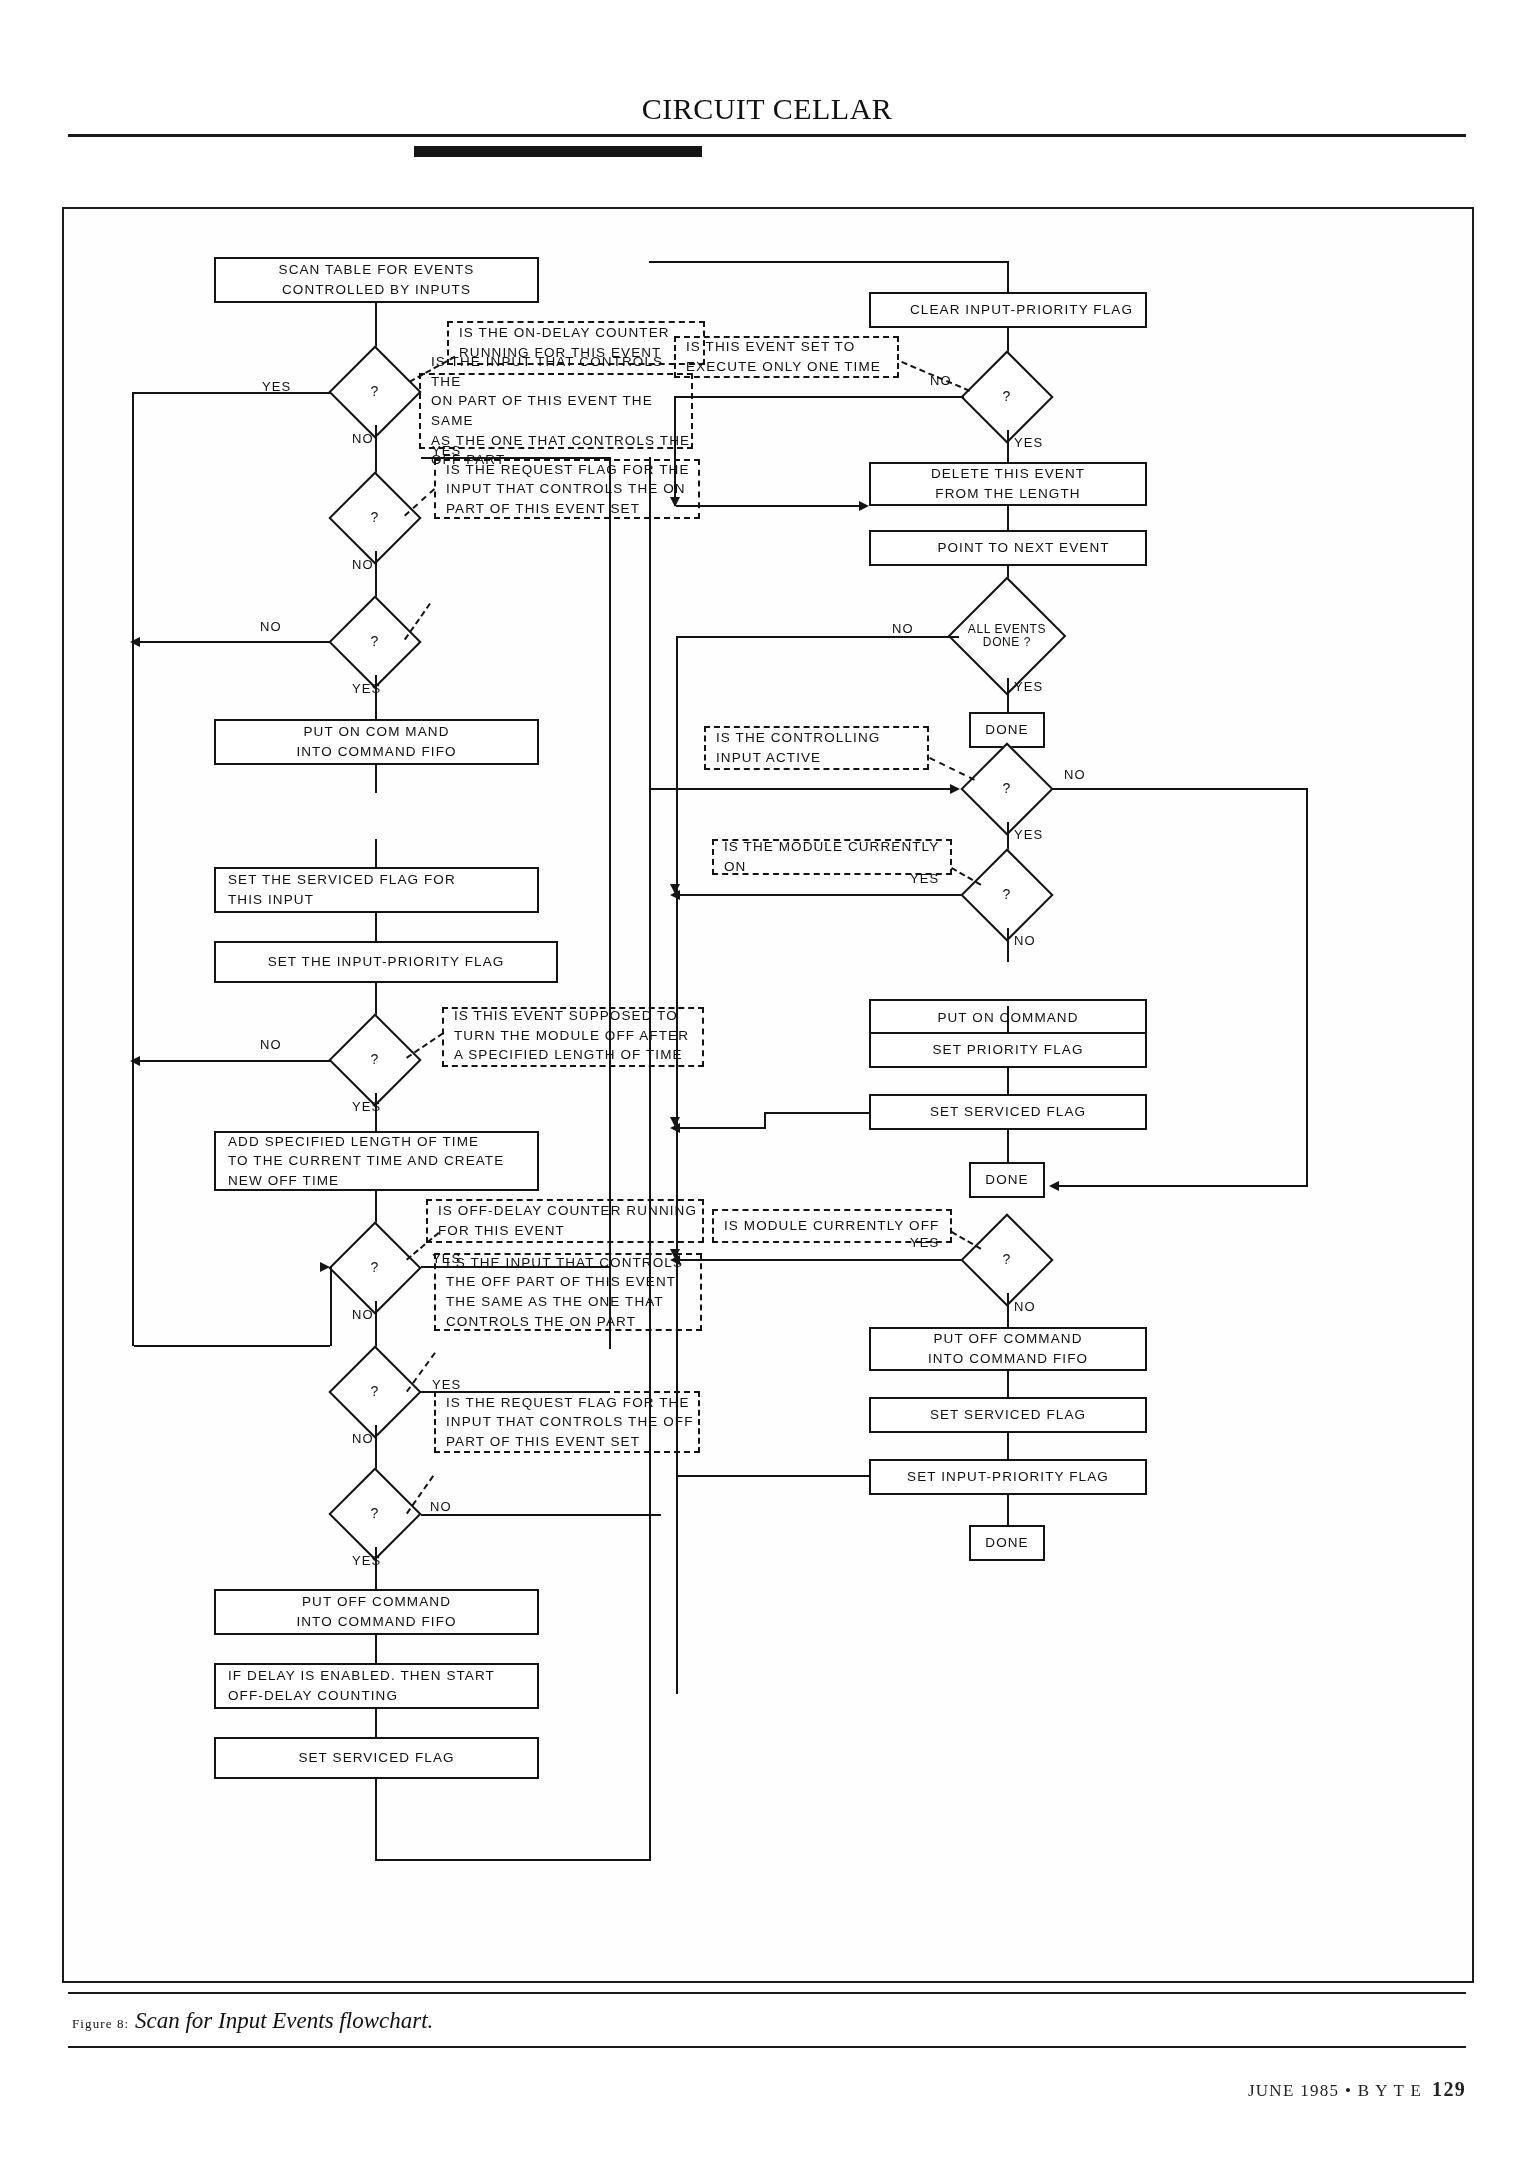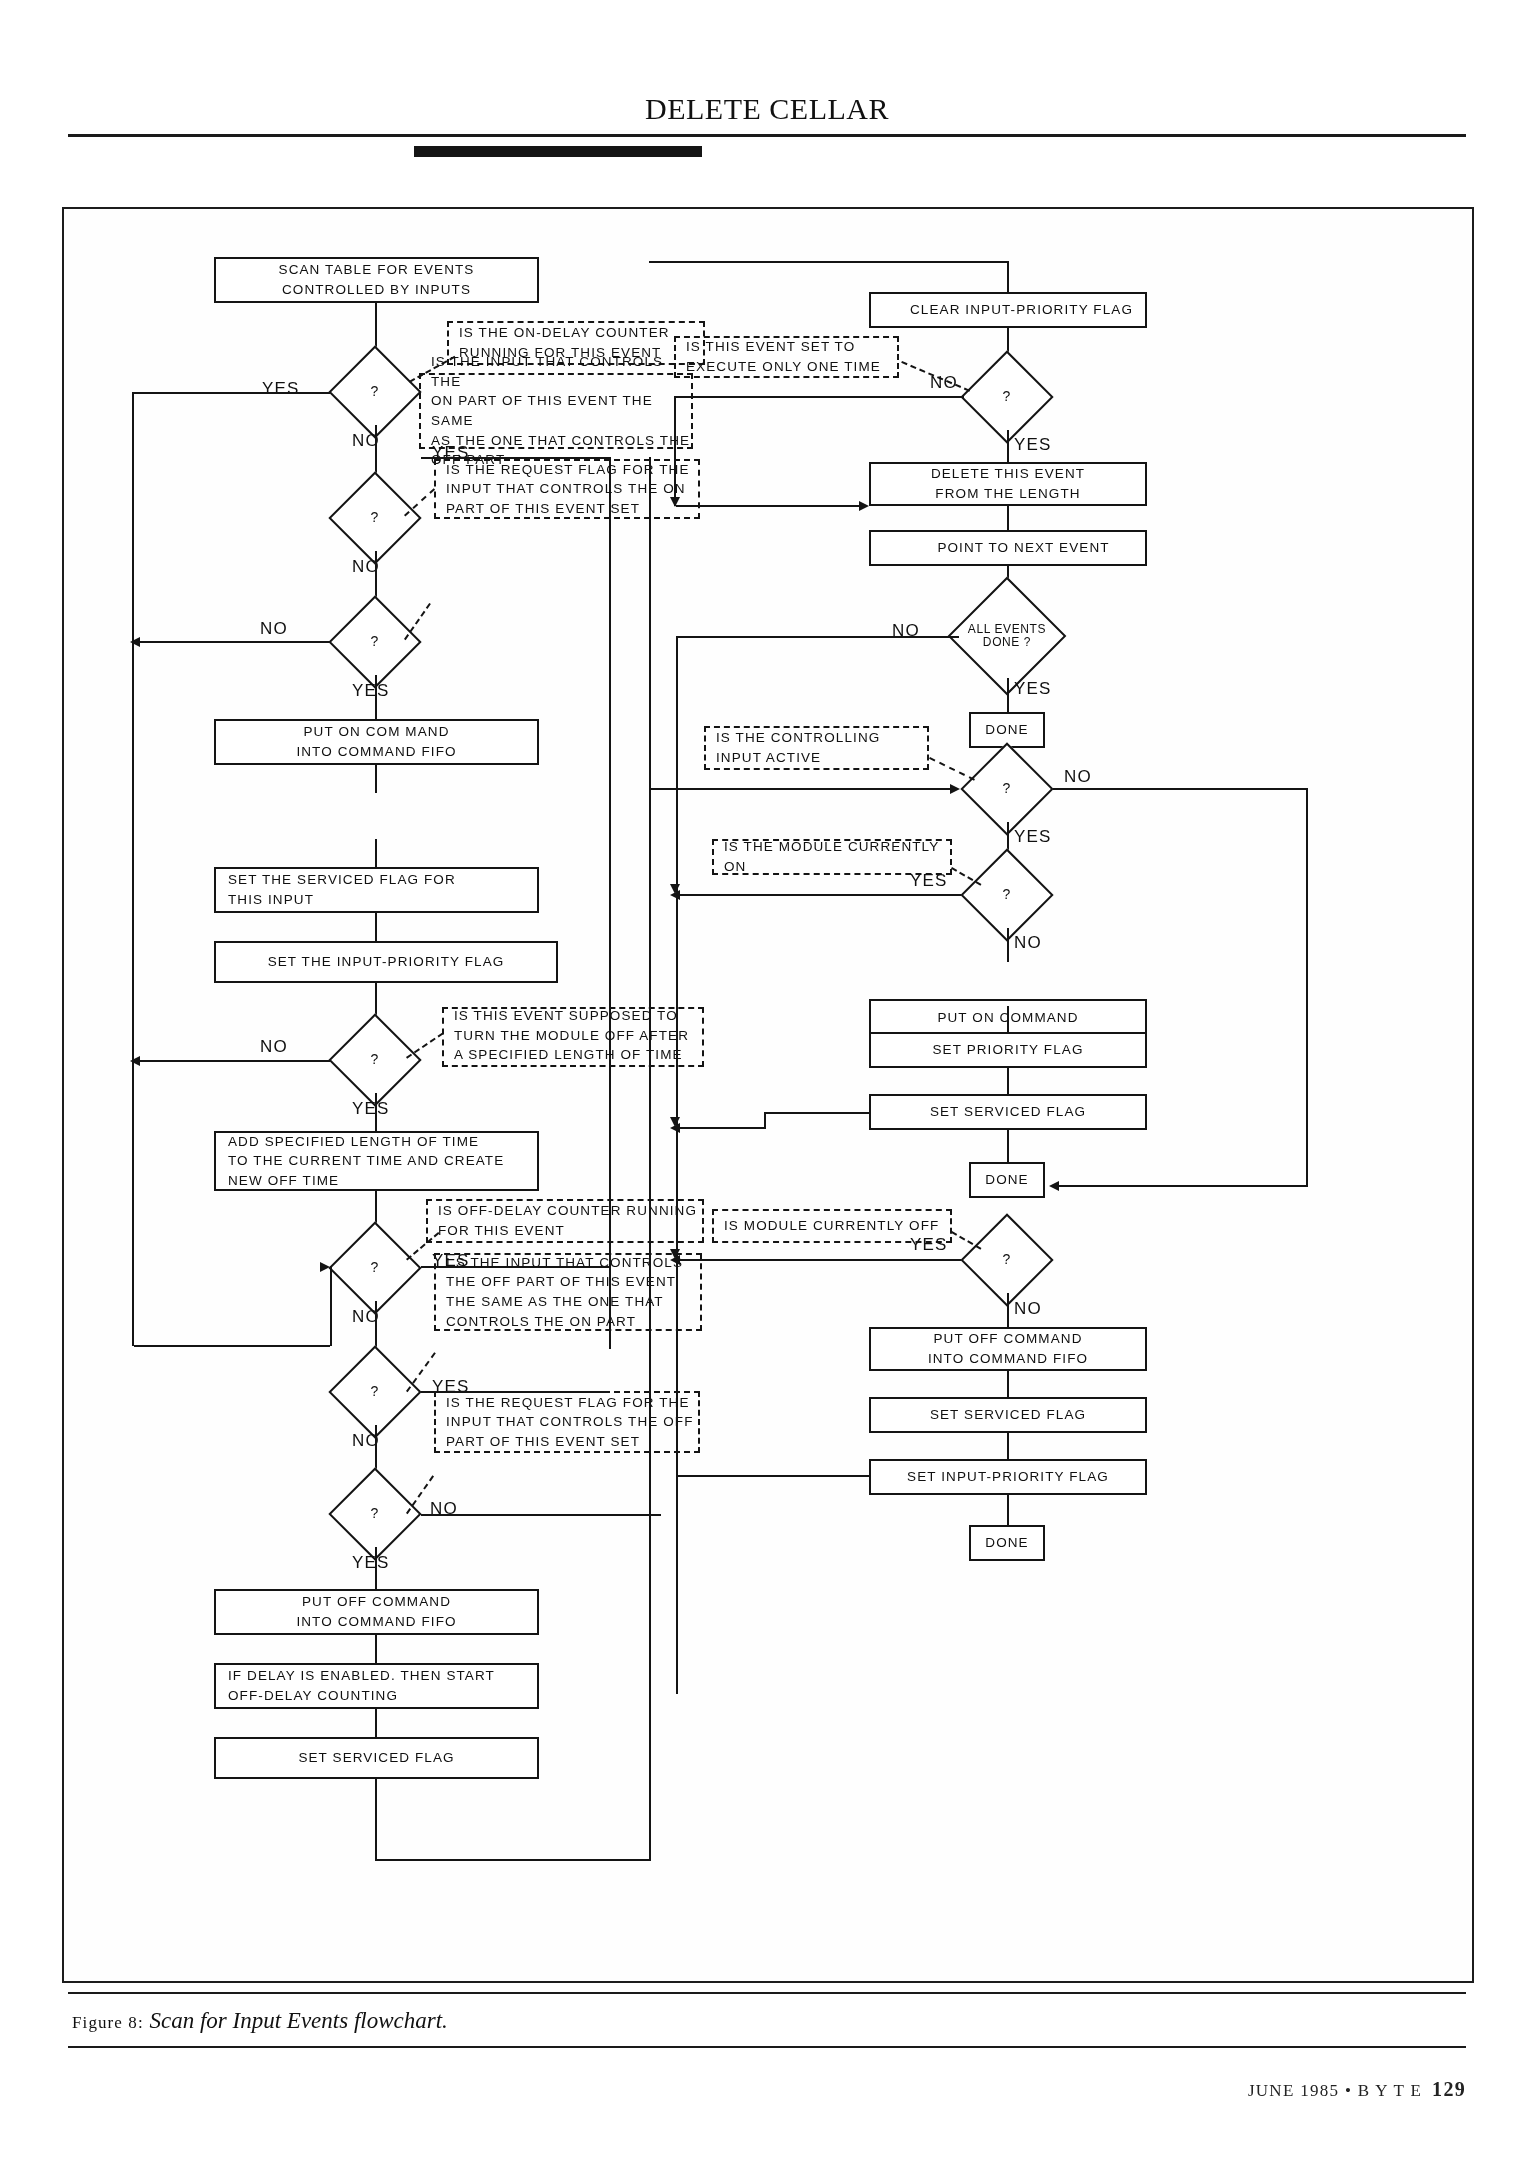--- a/index.html
+++ b/index.html
@@ -41,36 +41,36 @@
              line-height:1.45;color:#101010;white-space:pre-line;padding-left:10px;}
 
   .dia{position:absolute;}
   .dia .shape{position:absolute;left:0;top:0;width:100%;height:100%;
               border:2px solid #141414;background:#fff;
               transform:rotate(45deg);box-sizing:border-box;}
   .dia .q{position:absolute;left:0;top:0;width:100%;height:100%;
           display:flex;align-items:center;justify-content:center;
           font-size:14px;color:#101010;letter-spacing:1px;line-height:1.12;text-align:center;}
 
-  .lbl{position:absolute;font-size:17px;letter-spacing:1.1px;color:#101010;white-space:nowrap;}
+  .lbl{position:absolute;font-size:13px;letter-spacing:1.1px;color:#101010;white-space:nowrap;}
 
   .h{position:absolute;height:2px;background:#141414;}
   .v{position:absolute;width:2px;background:#141414;}
 
   .dl{position:absolute;height:0;border-top:2px dashed #141414;transform-origin:0 0;}
 
   .ar{position:absolute;width:0;height:0;}
   .ar.l{border-top:5px solid transparent;border-bottom:5px solid transparent;border-right:10px solid #141414;}
   .ar.r{border-top:5px solid transparent;border-bottom:5px solid transparent;border-left:10px solid #141414;}
   .ar.d{border-left:5px solid transparent;border-right:5px solid transparent;border-top:10px solid #141414;}
 </style>
 </head>
 <body>
 
-<div id="masthead">DELETE CELLAR</div>
+<div id="masthead">CIRCUIT CELLAR</div>
 <div id="rule-top"></div>
 <div id="rule-bar"></div>
 
 <div id="frame">
 <div id="diagram">
 
   <div class="node" style="left:150px;top:48px;width:325px;height:46px;">
     <span class="txt">SCAN TABLE FOR EVENTS
 CONTROLLED BY INPUTS</span>
       </div>

